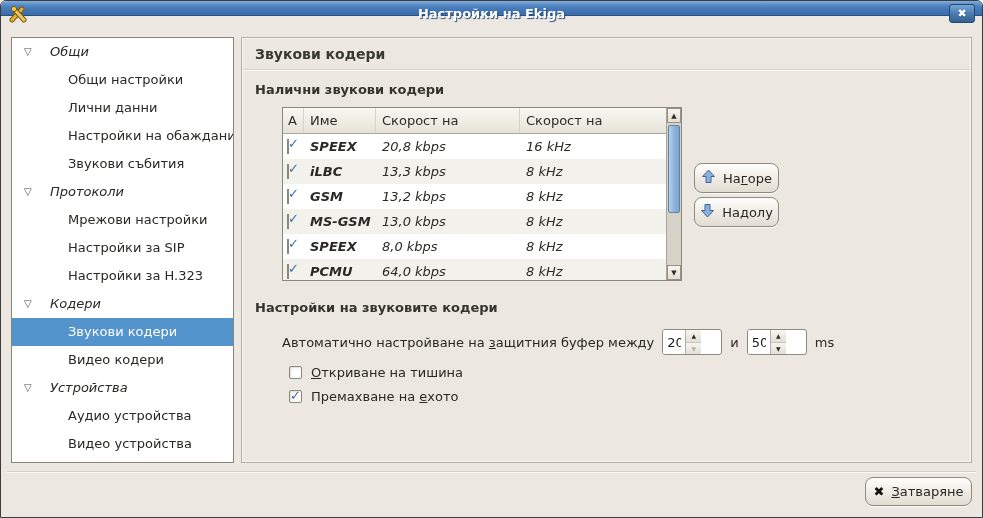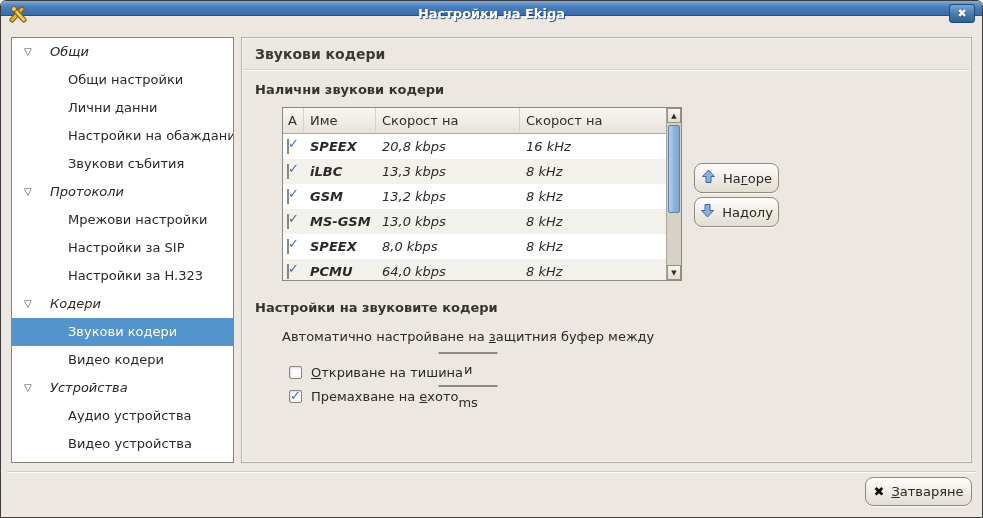--- a/index.html
+++ b/index.html
@@ -71,21 +71,21 @@
   
   .gbtn { background:linear-gradient(180deg,#fffefd,#efebe3 55%,#e2ddd2);
           border:1px solid #8f8a7d; border-radius:8px; display:flex; align-items:center;
           justify-content:center; gap:7px; font-size:13px; color:#2b2925; cursor:default;
           box-shadow:0 1px 0 rgba(255,255,255,.7); }
   .btn-up   { position:absolute; left:452px; top:125px; width:85px; height:30px; }
   .btn-down { position:absolute; left:452px; top:159px; width:85px; height:30px; }
 
   
   .jitter-row { position:absolute; left:40px; top:291px; height:26px; display:flex;
-                align-items:center; gap:8px; white-space:nowrap;flex-direction:column; }
+                align-items:center; gap:8px; white-space:nowrap; }
   .spin { display:flex; width:60px; height:26px; background:#fff; border:1px solid #8e8a7f;
           border-radius:3px; overflow:hidden; }
   .spin input { width:22px; border:none; outline:none; font:13px "DejaVu Sans","Liberation Sans",sans-serif;
                 padding:2px 4px; background:#fff; color:#1d1c1a; }
   .spin .arrows { width:16px; border-left:1px solid #b5b0a5; display:flex; flex-direction:column; }
   .spin .sp { flex:1; background:linear-gradient(180deg,#f7f5f0,#e3dfd4); font-size:6px;
               text-align:center; line-height:11px; color:#2e2c28; }
   .spin .sp.dis { color:#b3afa4; }
   .spin .sp + .sp { border-top:1px solid #c9c4b9; }
 

